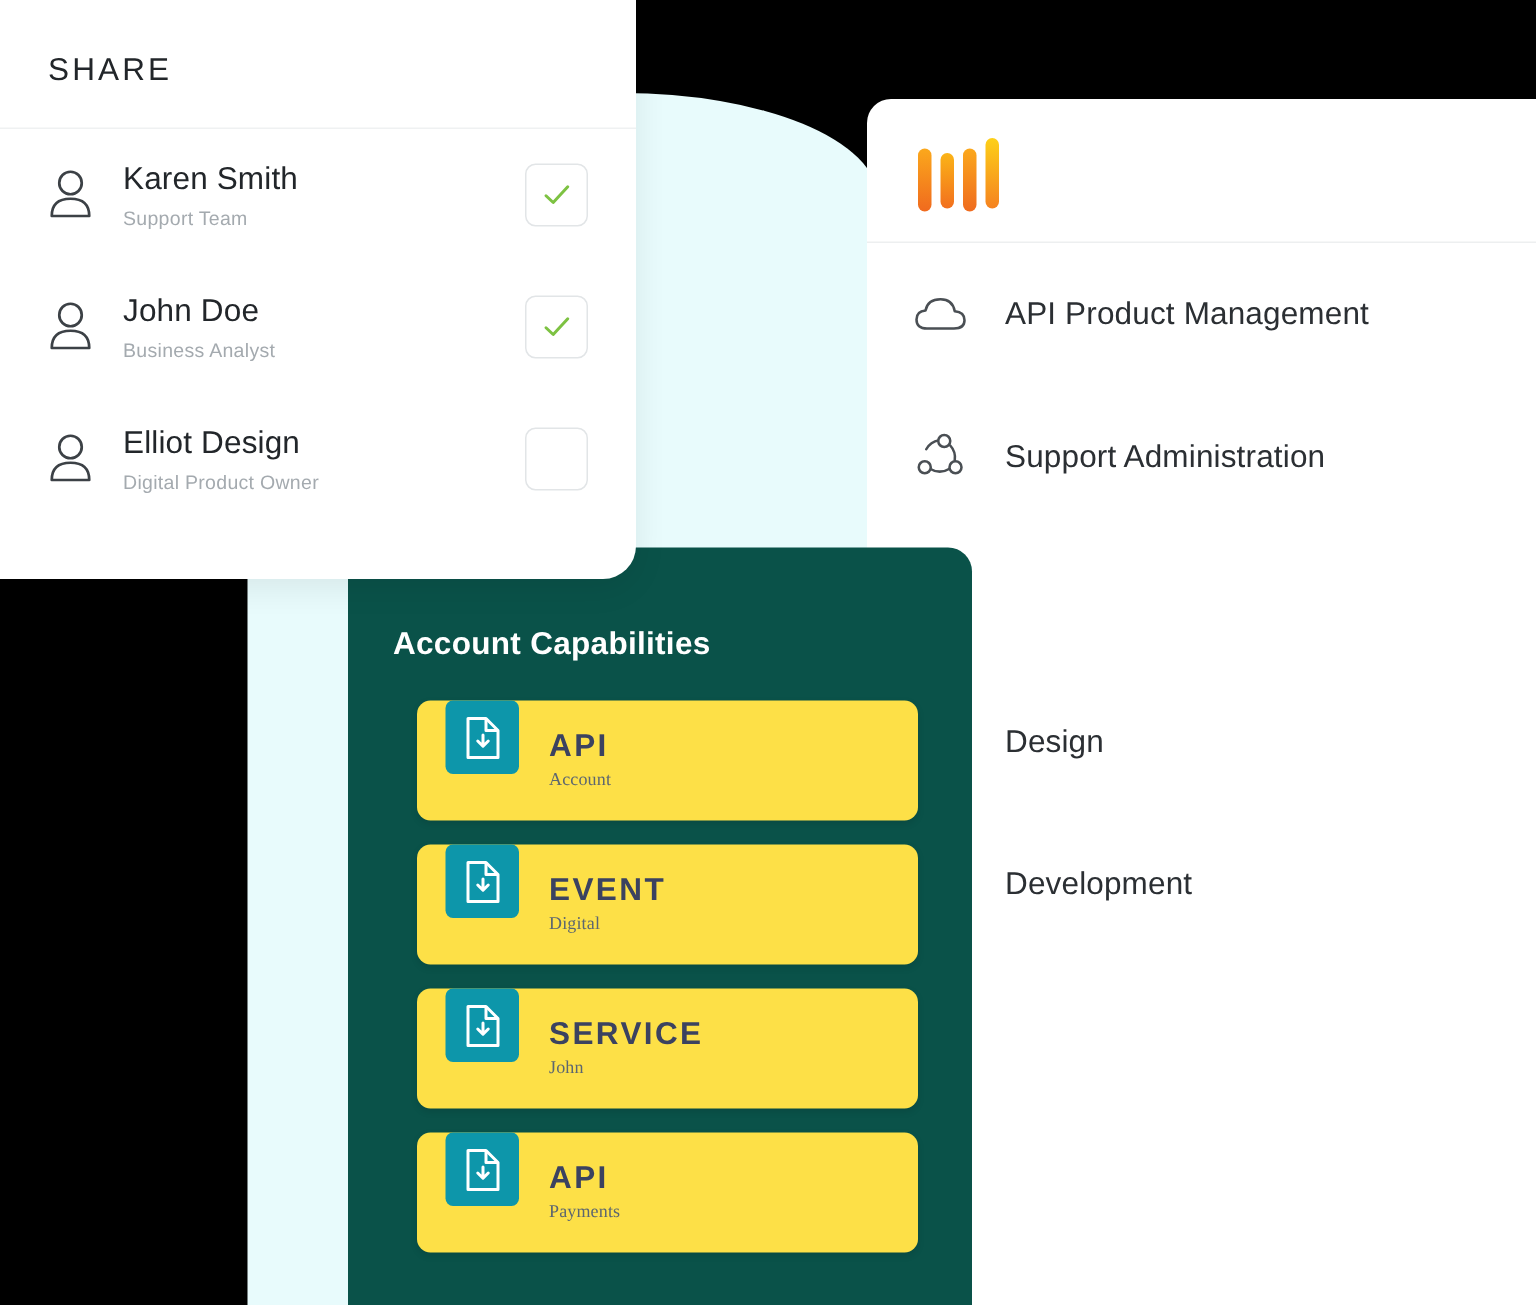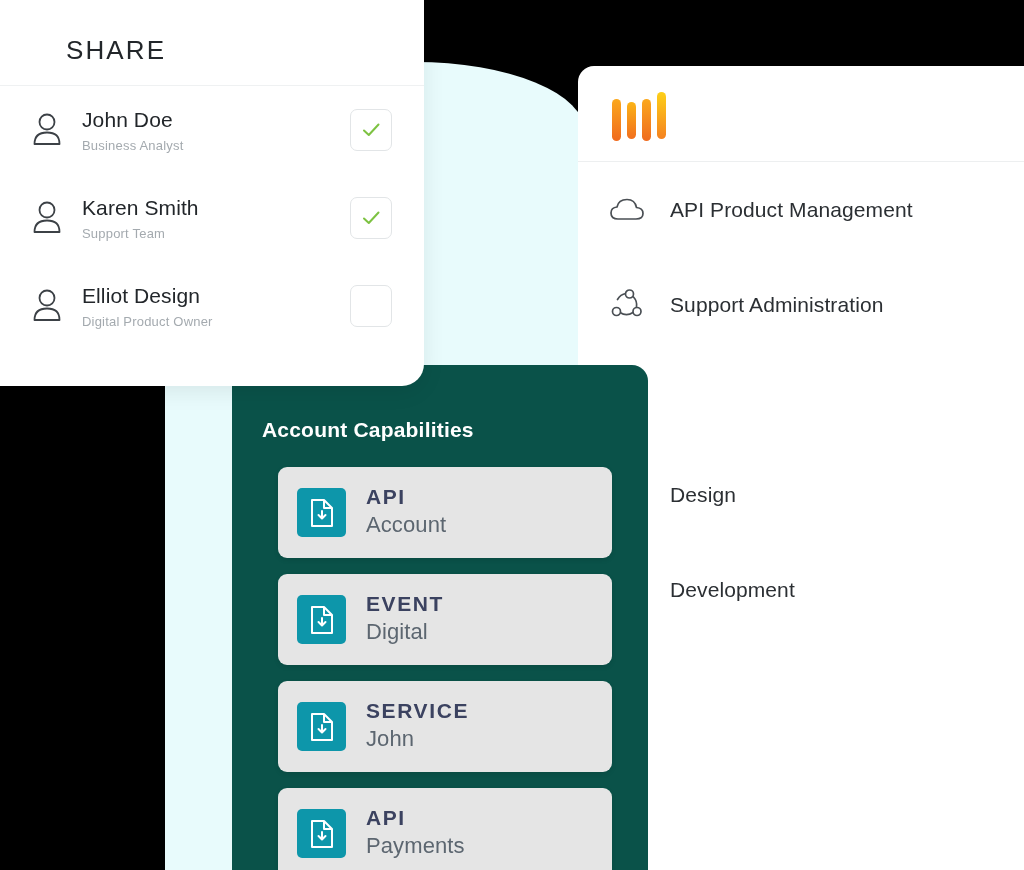--- a/index.html
+++ b/index.html
@@ -118,26 +118,25 @@
     letter-spacing: 0.2px;
   }
   .cap-list {
     position: absolute;
     left: 46px;
     top: 102px;
     width: 334px;
   }
   .cap-card {
     position: relative;
-    height: 91px;
-    background: #e5e5e5;
+    height: 80px;
+    background: #fde047;
     border-radius: 9px;
     margin-bottom: 16px;
     display: flex;
-    align-items: center;
     padding-left: 19px;
     box-sizing: border-box;
     box-shadow: 0 2px 5px rgba(0,0,0,0.10);
   }
   .cap-icon {
     width: 49px;
     min-width: 49px;
     height: 49px;
     border-radius: 5px;
     background: #0D96AA;
@@ -148,25 +147,26 @@
   }
   .cap-text { display: flex; flex-direction: column; justify-content: center; }
   .cap-kind {
     font-size: 21px;
     font-weight: bold;
     color: #3B4260;
     letter-spacing: 1.6px;
     line-height: 1.12;
   }
   .cap-name {
-    font-size: 22px;
+    font-size: 12px;
     color: #5C6670;
     letter-spacing: 0.1px;
     line-height: 1.3;
     margin-top: 2px;
+    font-family: Liberation Serif, serif;
   }
 
   
   .share-card {
     position: absolute;
     left: 0px;
     top: 0px;
     width: 424px;
     height: 386px;
     background: #FFFFFF;
@@ -178,24 +178,23 @@
     left: 0; top: 0;
     width: 100%;
     height: 86px;
     border-bottom: 1px solid #EFF1F2;
     box-sizing: border-box;
   }
   .share-title {
     position: absolute;
     left: 32px;
     top: 35px;
-    font-size: 26px;
+    font-size: 21px;
     letter-spacing: 2.1px;
     color: #22262A;
-    margin-left: 34px;
   }
   .share-list {
     position: absolute;
     left: 0;
     top: 86px;
     width: 100%;
   }
   .share-row {
     position: relative;
     height: 88px;
@@ -387,40 +386,40 @@
     <div class="share-list">
 
       <div class="share-row">
         <span class="avatar">
           <svg width="34" height="38" viewBox="0 0 34 38">
             <circle cx="17" cy="11" r="7.5" fill="none" stroke="#3C4146" stroke-width="1.8"></circle>
             <path d="M4.5 33 Q4.5 21.5 17 21.5 Q29.5 21.5 29.5 33 Z" fill="none" stroke="#3C4146" stroke-width="1.8" stroke-linejoin="round"></path>
           </svg>
         </span>
         <span class="person-text">
-          <span class="person-name">John Doe</span>
-          <span class="person-role">Business Analyst</span>
+          <span class="person-name">Karen Smith</span>
+          <span class="person-role">Support Team</span>
         </span>
         <span class="checkbox">
           <svg width="22" height="22" viewBox="0 0 22 22">
             <path d="M4 11.5 L8.8 16 L18.5 5.5" fill="none" stroke="#7DC242" stroke-width="2" stroke-linecap="round" stroke-linejoin="round"></path>
           </svg>
         </span>
       </div>
 
       <div class="share-row">
         <span class="avatar">
           <svg width="34" height="38" viewBox="0 0 34 38">
             <circle cx="17" cy="11" r="7.5" fill="none" stroke="#3C4146" stroke-width="1.8"></circle>
             <path d="M4.5 33 Q4.5 21.5 17 21.5 Q29.5 21.5 29.5 33 Z" fill="none" stroke="#3C4146" stroke-width="1.8" stroke-linejoin="round"></path>
           </svg>
         </span>
         <span class="person-text">
-          <span class="person-name">Karen Smith</span>
-          <span class="person-role">Support Team</span>
+          <span class="person-name">John Doe</span>
+          <span class="person-role">Business Analyst</span>
         </span>
         <span class="checkbox">
           <svg width="22" height="22" viewBox="0 0 22 22">
             <path d="M4 11.5 L8.8 16 L18.5 5.5" fill="none" stroke="#7DC242" stroke-width="2" stroke-linecap="round" stroke-linejoin="round"></path>
           </svg>
         </span>
       </div>
 
       <div class="share-row">
         <span class="avatar">

